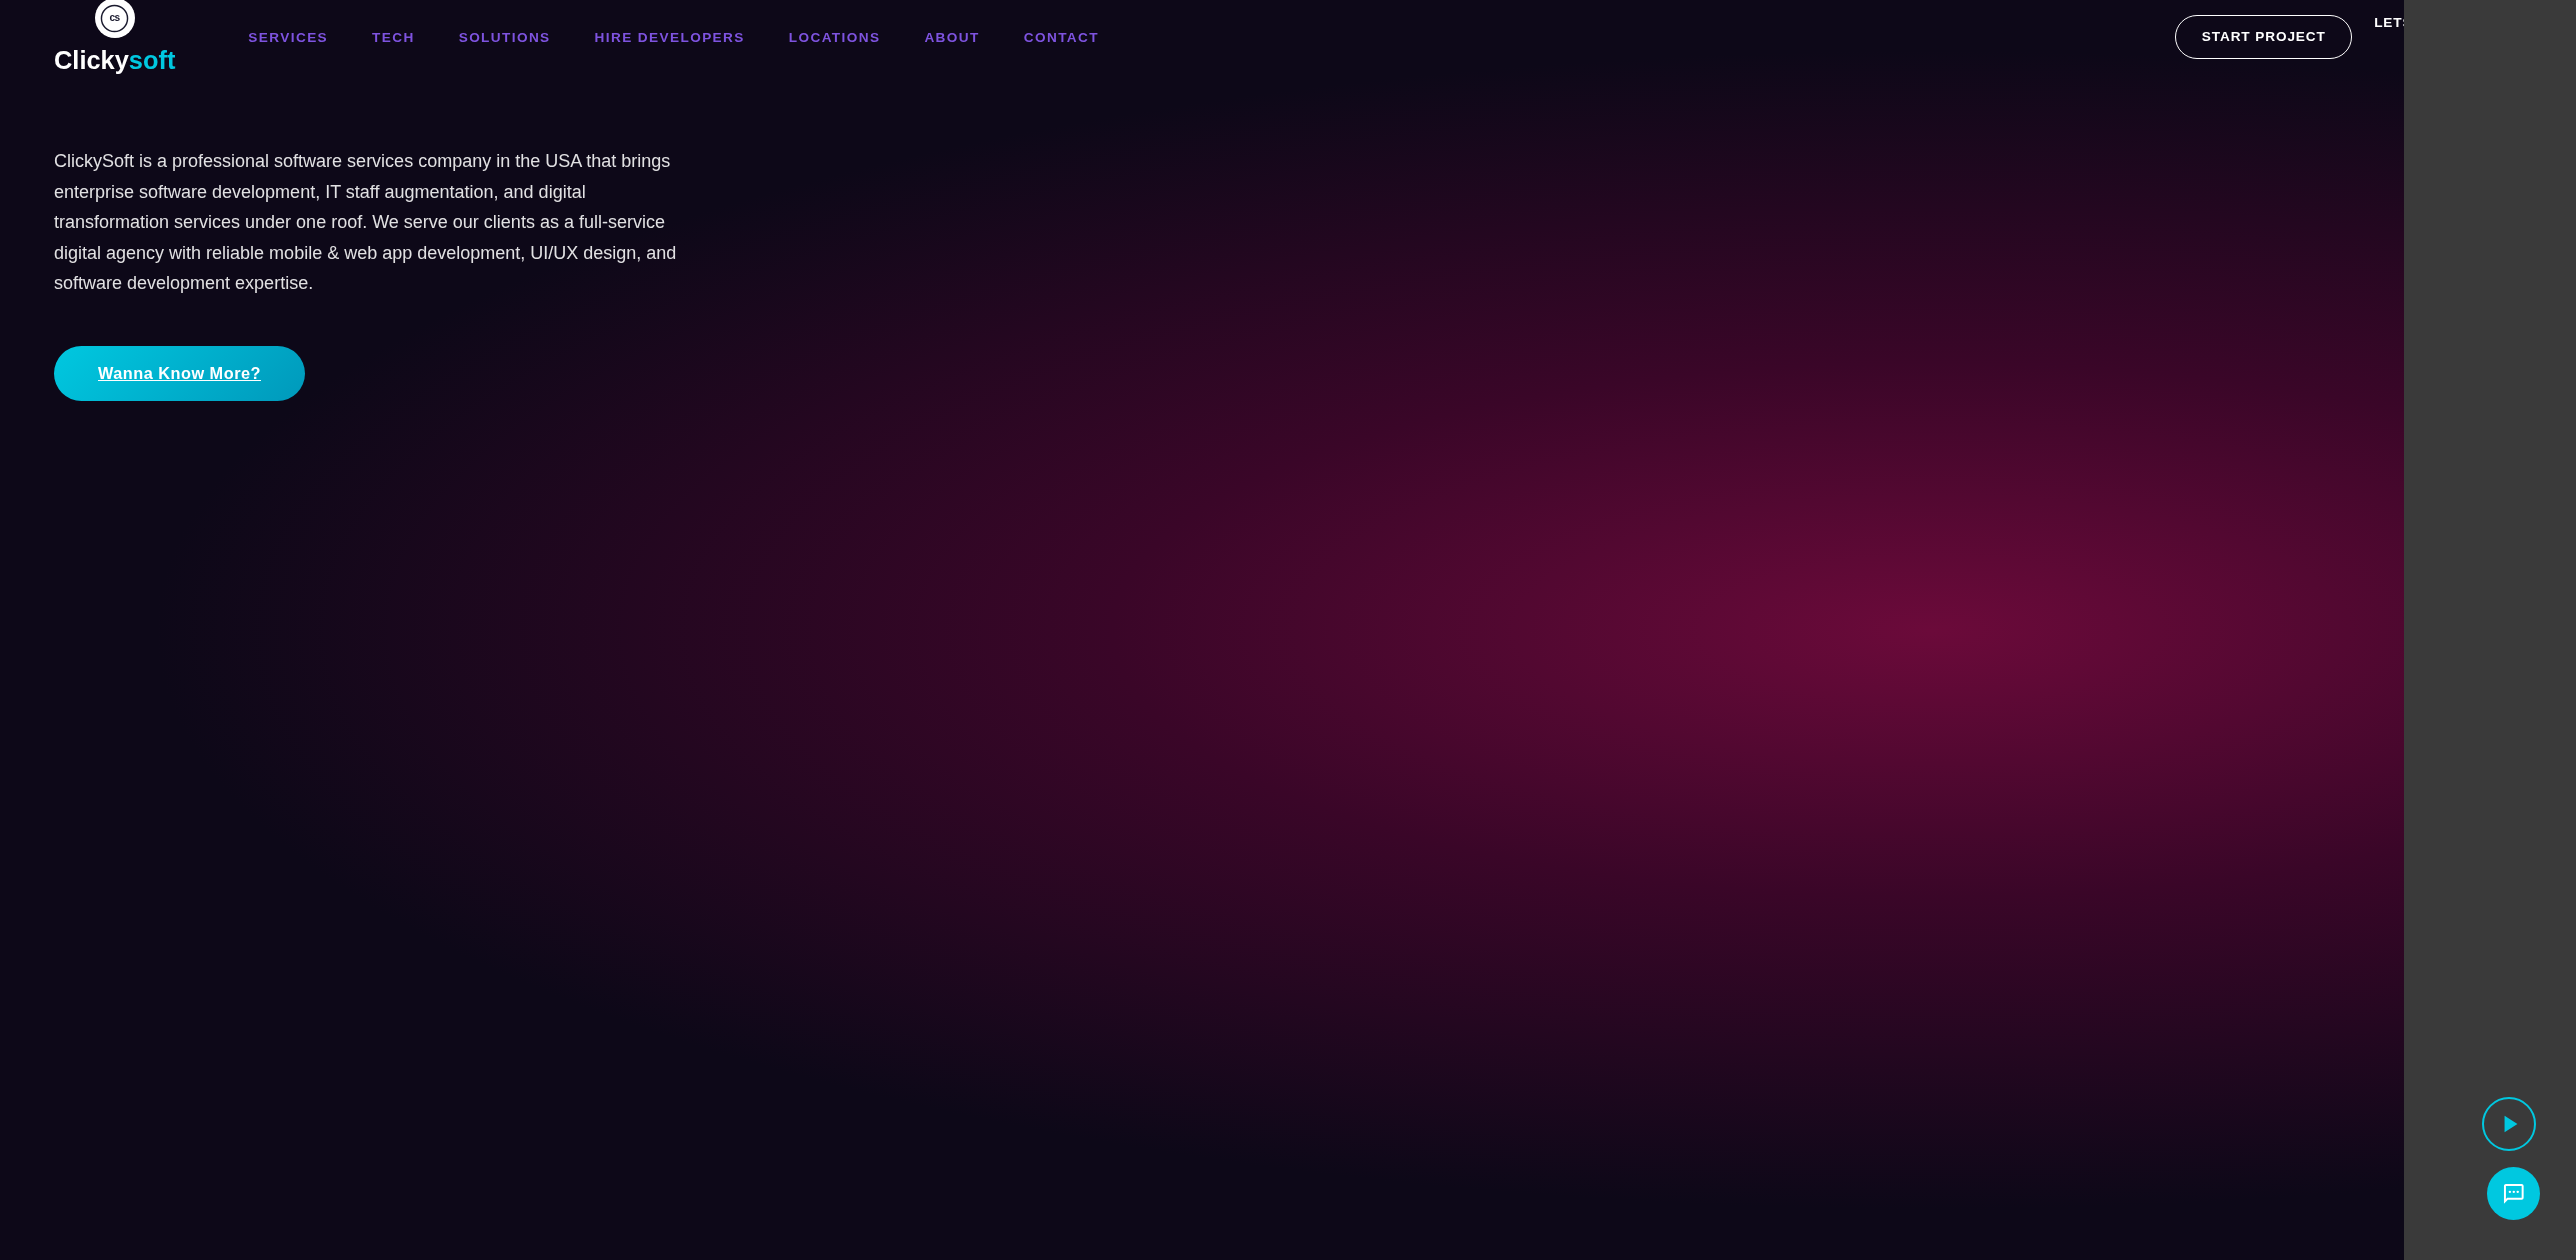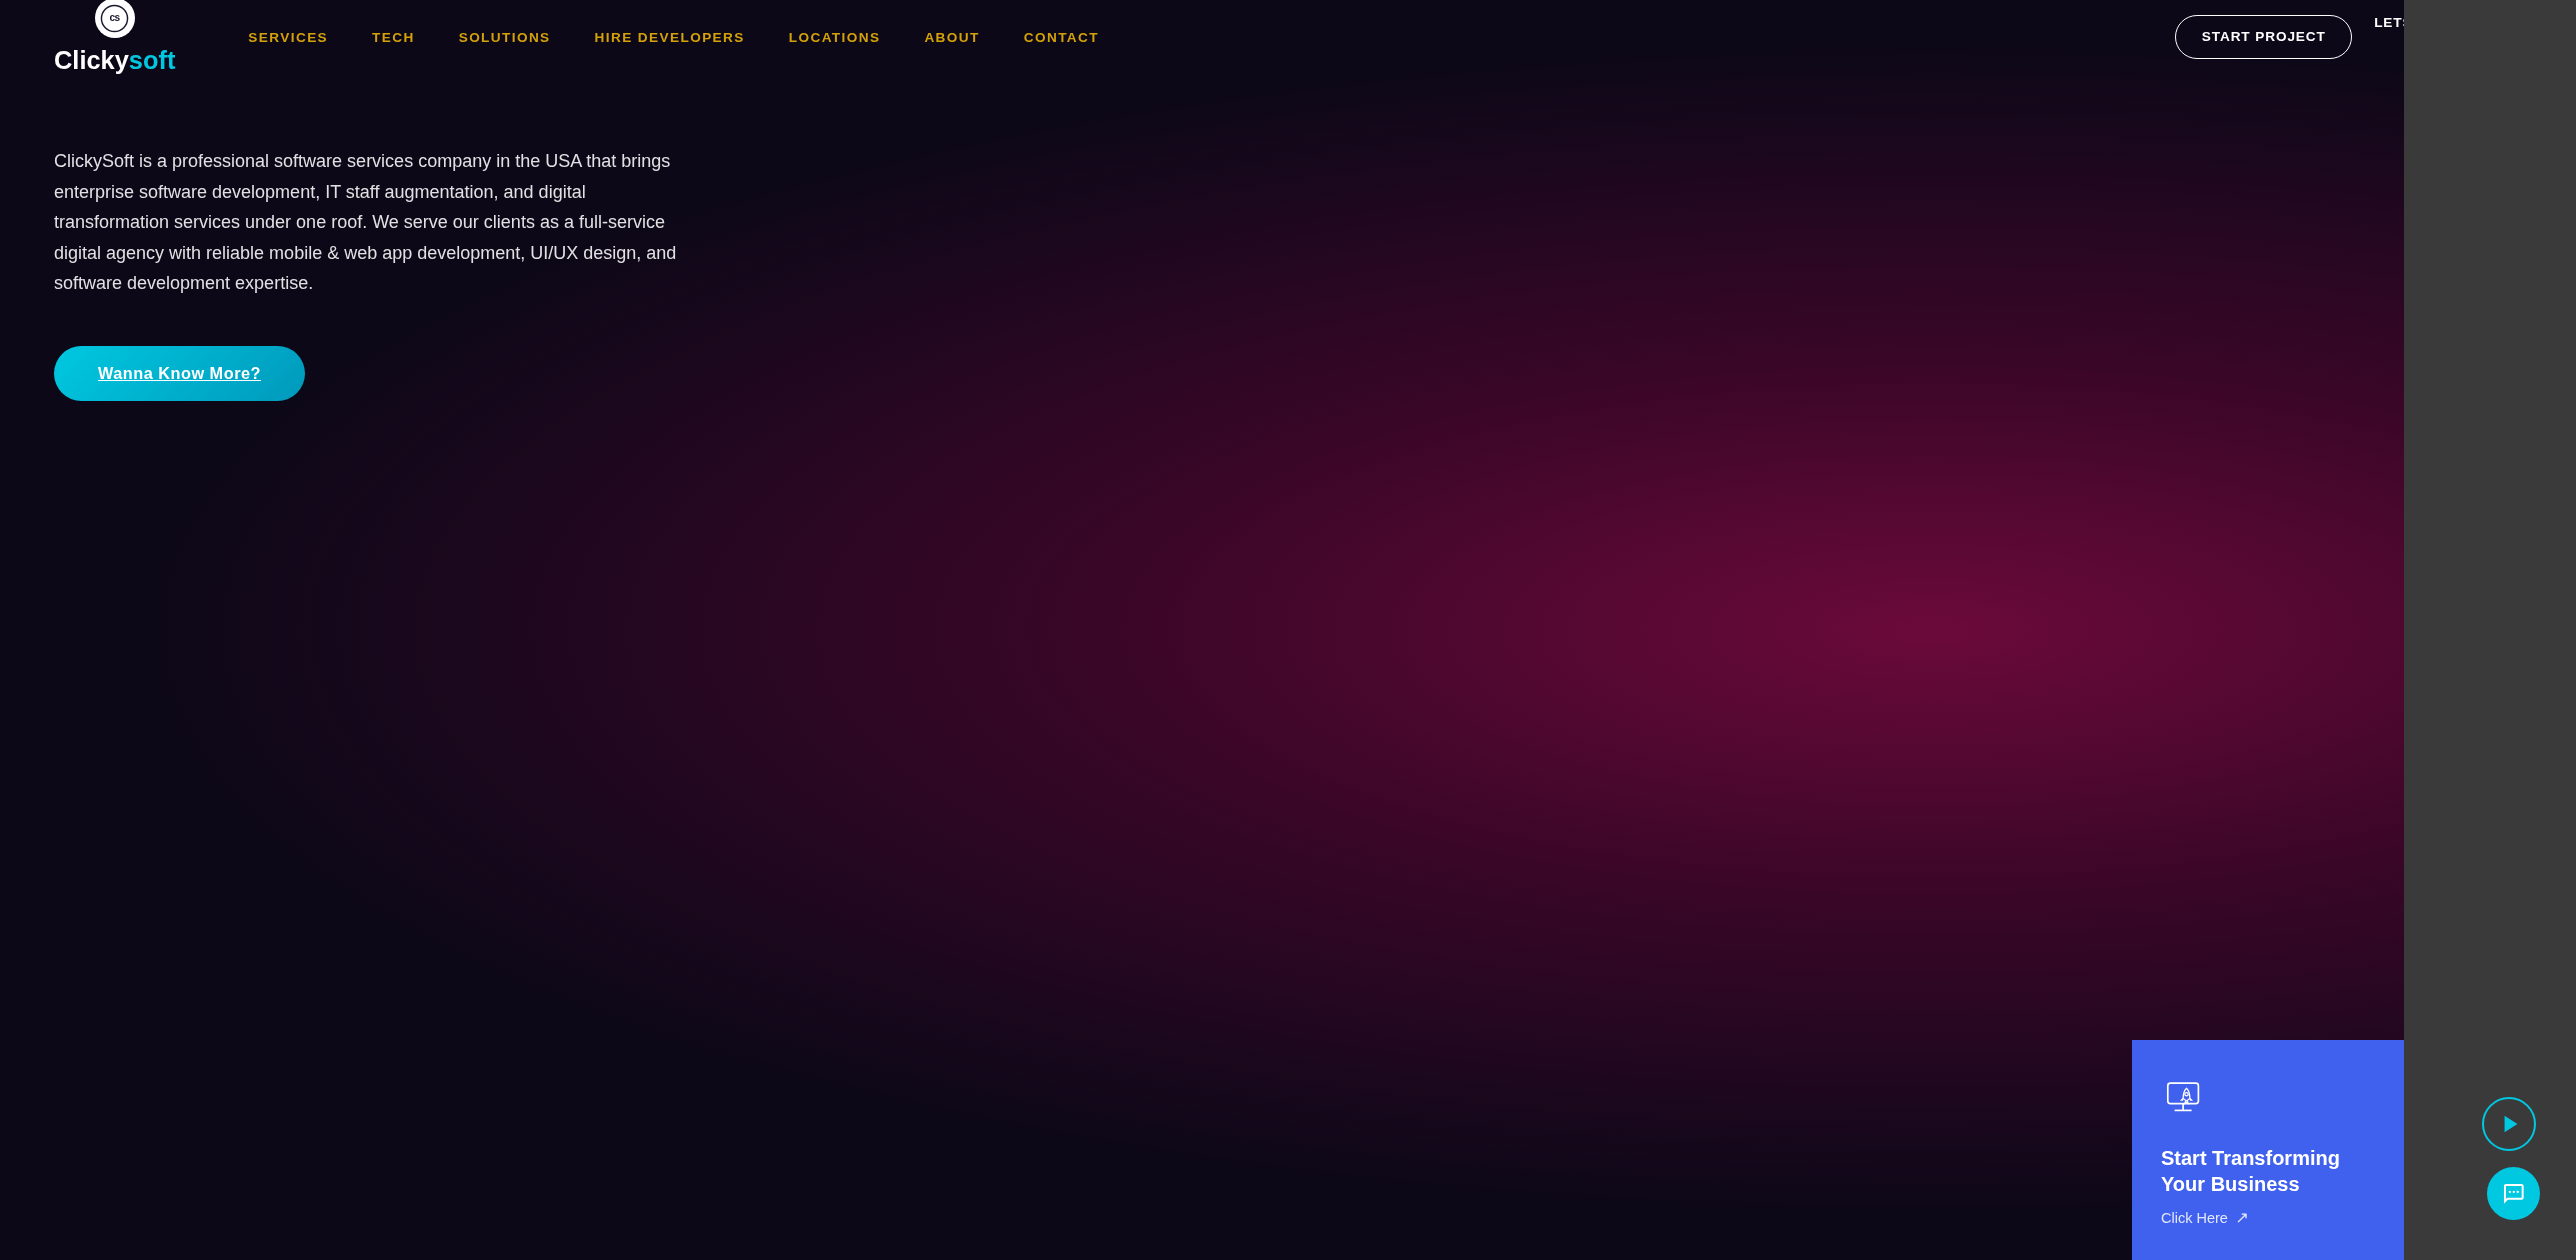--- a/index.html
+++ b/index.html
@@ -75,21 +75,21 @@
     .nav-links {
       display: flex;
       align-items: center;
       gap: 44px;
       list-style: none;
       flex: 1;
     }
 
     .nav-links a {
       text-decoration: none;
-      color: #eab308;
+      color: #8b5cf6;
       font-size: 13.6px;
       font-weight: 600;
       letter-spacing: 1.4px;
       text-transform: uppercase;
       opacity: 0.9;
     }
 
     .nav-actions {
       display: flex;
       gap: 22px;
@@ -313,41 +313,20 @@
         </svg>
       </div>
     </div>
   </nav>
 
   <section class="hero">
     <p class="hero-description">ClickySoft is a professional software services company in the USA that brings enterprise software development, IT staff augmentation, and digital transformation services under one roof. We serve our clients as a full-service digital agency with reliable mobile &amp; web app development, UI/UX design, and software development expertise.</p>
     <button class="btn-wanna">Wanna Know More?</button>
   </section>
 
-  <div class="cta-card">
-    <div class="cta-card-icon">
-      <svg viewBox="0 0 60 60">
-
-        <rect x="8" y="12" width="36" height="24" rx="3" stroke="#fff" stroke-width="2"></rect>
-        <line x1="26" y1="36" x2="26" y2="44" stroke="#fff" stroke-width="2"></line>
-        <line x1="16" y1="44" x2="36" y2="44" stroke="#fff" stroke-width="2"></line>
-
-        <path d="M26 30 C26 22 30 18 30 18 C30 18 34 22 34 30 L30 33 Z" stroke="#fff" stroke-width="1.5"></path>
-        <circle cx="30" cy="25" r="2" stroke="#fff" stroke-width="1.5"></circle>
-        <path d="M26 30 L24 32 L26 32" stroke="#fff" stroke-width="1.5"></path>
-        <path d="M34 30 L36 32 L34 32" stroke="#fff" stroke-width="1.5"></path>
-        <path d="M29 33 L28 36 L30 35 L32 36 L31 33" stroke="#fff" stroke-width="1.5"></path>
-      </svg>
-    </div>
-    <div class="cta-card-title">Start Transforming Your Business</div>
-    <div class="cta-card-link">
-      <span>Click Here</span>
-      <span class="arrow-icon">↗</span>
-    </div>
-  </div>
 
   <div class="floating-play">
     <svg viewBox="0 0 24 24">
       <polygon points="5,3 19,12 5,21"></polygon>
     </svg>
   </div>
 
   <div class="floating-chat">
     <svg viewBox="0 0 24 24">
       <path d="M20 2H4c-1.1 0-2 .9-2 2v18l4-4h14c1.1 0 2-.9 2-2V4c0-1.1-.9-2-2-2zm0 14H5.2L4 17.2V4h16v12z"></path>

